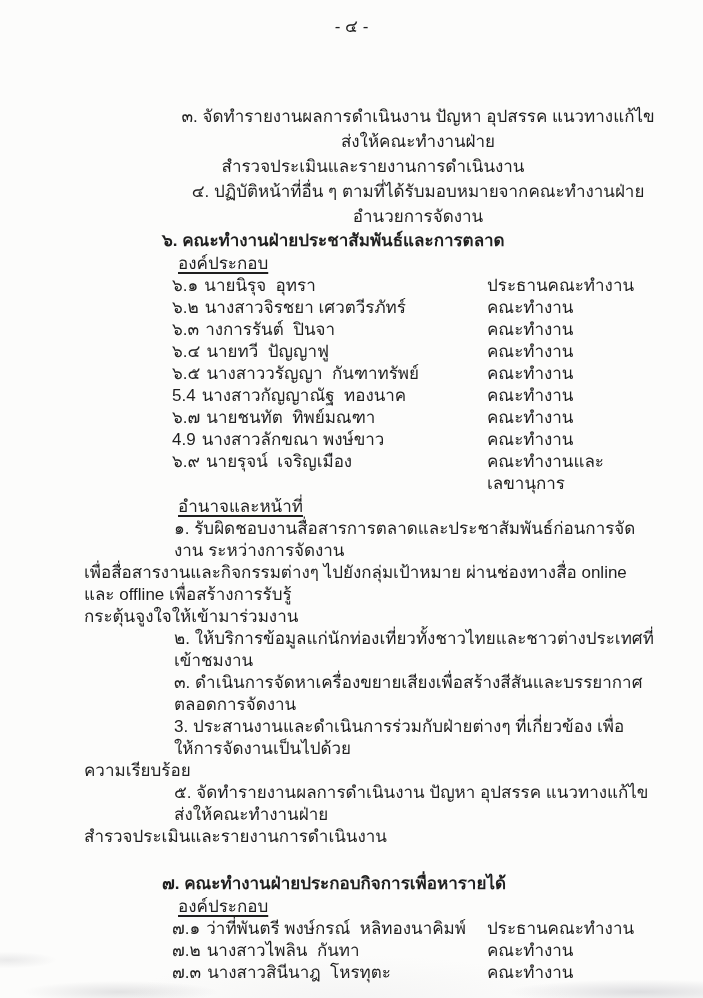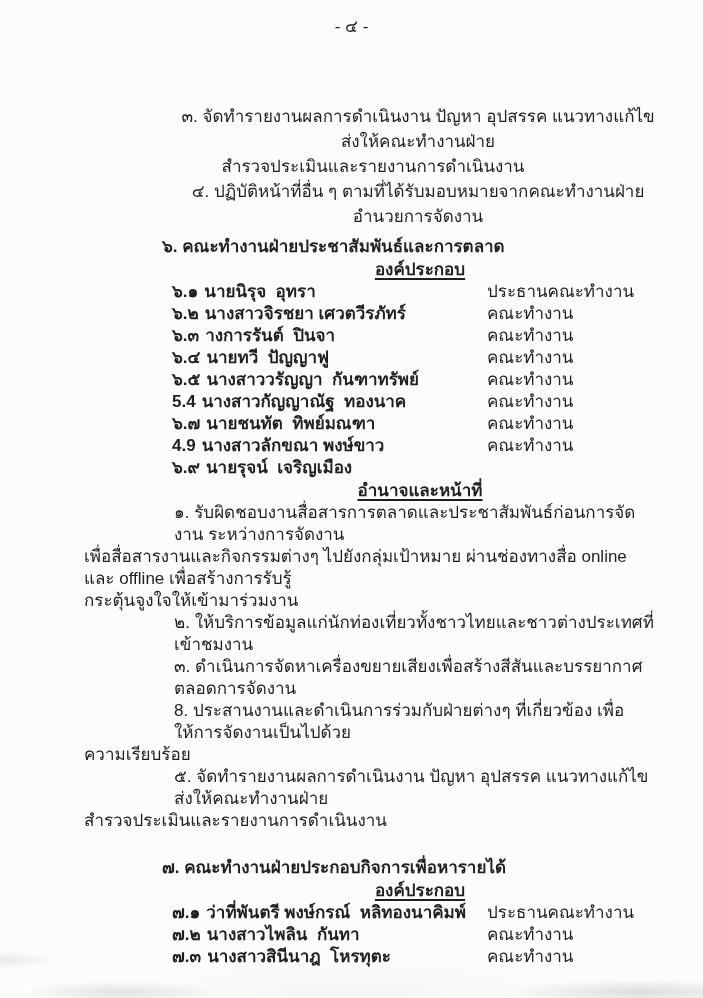--- a/index.html
+++ b/index.html
@@ -23,40 +23,39 @@
     text-align:center;line-height:22px;
   }
   .content{
     position:absolute;left:84px;top:104px;width:578px;
   }
   .pline{line-height:22px;white-space:pre-wrap;}
   .intro .pline{line-height:25px;text-align:center;}
   .pline.first{padding-left:90px;}
   .sec-title{
     font-weight:bold;line-height:23px;
-    padding-left:78px;margin-top:6px;white-space:pre-wrap;
+    padding-left:78px;white-space:pre-wrap;
   }
   .sec-title.second{margin-top:24px;}
   .sub-heading{
-    font-weight:bold;line-height:23px;
+    font-weight:normal;line-height:23px;
     padding-left:94px;
     white-space:pre-wrap;
-    text-align:center;
   }
   .sub-heading .u{
     text-decoration:underline;
     text-underline-offset:3px;
     text-decoration-thickness:1.5px;
   }
   .member-row{
     display:grid;grid-template-columns:315px auto;
     margin-left:88px;line-height:22px;
   }
   .mno{margin-right:6px;white-space:pre-wrap;}
-  .mname{white-space:pre-wrap;font-weight:bold;}
+  .mname{white-space:pre-wrap;}
   .mrole{white-space:pre-wrap;}
 </style>
 </head>
 <body>
 
 <div class="page">
   <div class="page-number">- ๔ -</div>
 
   <div class="content">
 
@@ -101,37 +100,38 @@
       <div class="member-row">
         <span class="mname"><span class="mno">๖.๗</span><span>นายชนทัต  ทิพย์มณฑา</span></span>
         <span class="mrole">คณะทำงาน</span>
       </div>
       <div class="member-row">
         <span class="mname"><span class="mno">4.9</span><span>นางสาวลักขณา พงษ์ขาว</span></span>
         <span class="mrole">คณะทำงาน</span>
       </div>
       <div class="member-row">
         <span class="mname"><span class="mno">๖.๙</span><span>นายรุจน์  เจริญเมือง</span></span>
+        <span class="mrole">คณะทำงานและเลขานุการ</span>
       </div>
 
       <div class="sub-heading"><span class="u">อำนาจและหน้าที่</span></div>
 
       <div class="para">
         <div class="pline first">๑. รับผิดชอบงานสื่อสารการตลาดและประชาสัมพันธ์ก่อนการจัดงาน ระหว่างการจัดงาน</div>
         <div class="pline">เพื่อสื่อสารงานและกิจกรรมต่างๆ ไปยังกลุ่มเป้าหมาย ผ่านช่องทางสื่อ online และ offline เพื่อสร้างการรับรู้</div>
         <div class="pline">กระตุ้นจูงใจให้เข้ามาร่วมงาน</div>
       </div>
       <div class="para">
         <div class="pline first">๒. ให้บริการข้อมูลแก่นักท่องเที่ยวทั้งชาวไทยและชาวต่างประเทศที่เข้าชมงาน</div>
       </div>
       <div class="para">
         <div class="pline first">๓. ดำเนินการจัดหาเครื่องขยายเสียงเพื่อสร้างสีสันและบรรยากาศตลอดการจัดงาน</div>
       </div>
       <div class="para">
-        <div class="pline first">8. ประสานงานและดำเนินการร่วมกับฝ่ายต่างๆ ที่เกี่ยวข้อง เพื่อให้การจัดงานเป็นไปด้วย</div>
+        <div class="pline first">3. ประสานงานและดำเนินการร่วมกับฝ่ายต่างๆ ที่เกี่ยวข้อง เพื่อให้การจัดงานเป็นไปด้วย</div>
         <div class="pline">ความเรียบร้อย</div>
       </div>
       <div class="para">
         <div class="pline first">๕. จัดทำรายงานผลการดำเนินงาน ปัญหา อุปสรรค แนวทางแก้ไข ส่งให้คณะทำงานฝ่าย</div>
         <div class="pline">สำรวจประเมินและรายงานการดำเนินงาน</div>
       </div>
     </div>
 
     <div>
       <div class="sec-title second">๗. คณะทำงานฝ่ายประกอบกิจการเพื่อหารายได้</div>

